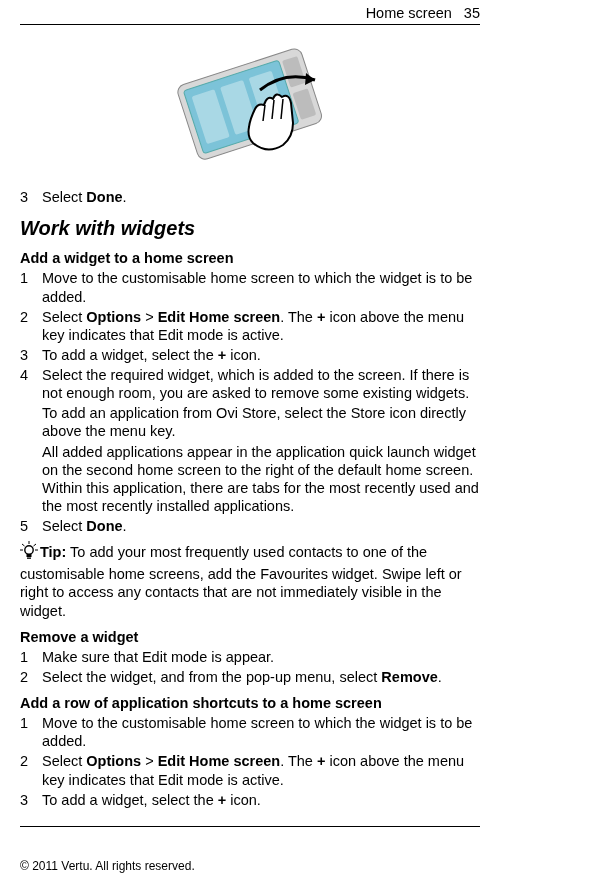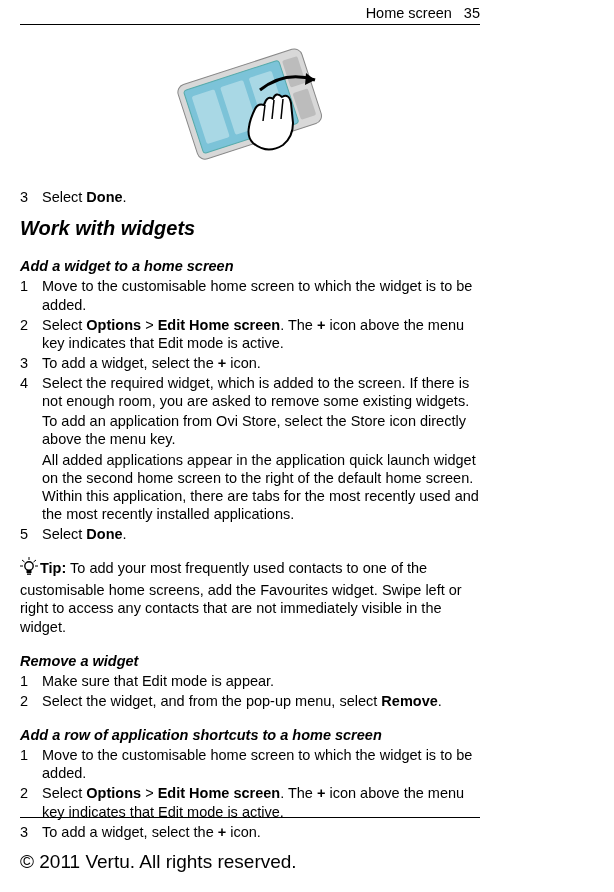--- a/index.html
+++ b/index.html
@@ -60,44 +60,43 @@
   }
   .heading {
     font-weight: bold;
     font-style: italic;
     font-size: 20px;
     margin-top: 10px;
     margin-bottom: 4px;
   }
   .subheading {
     font-weight: bold;
-    margin-top: 16px;
+    margin-top: 8px;
     margin-bottom: 2px;
-    font-style: italic;
   }
   .tip-row {
-    margin-top: 14px;
+    margin-top: 6px;
   }
   .tip-icon {
     display: inline-block;
     vertical-align: -4px;
     margin-right: 2px;
   }
   .footer-wrap {
     position: absolute;
     left: 20px;
     right: 20px;
     bottom: 18px;
   }
   .footer-line {
     border-top: 1px solid #000;
     margin-bottom: 2px;
   }
   .footer-text {
-    font-size: 19px;
+    font-size: 12px;
     margin-top: 32px;
   }
   b { font-weight: bold; }
 </style>
 </head>
 <body>
 
 <div class="page">
 
   <div class="header-row">

